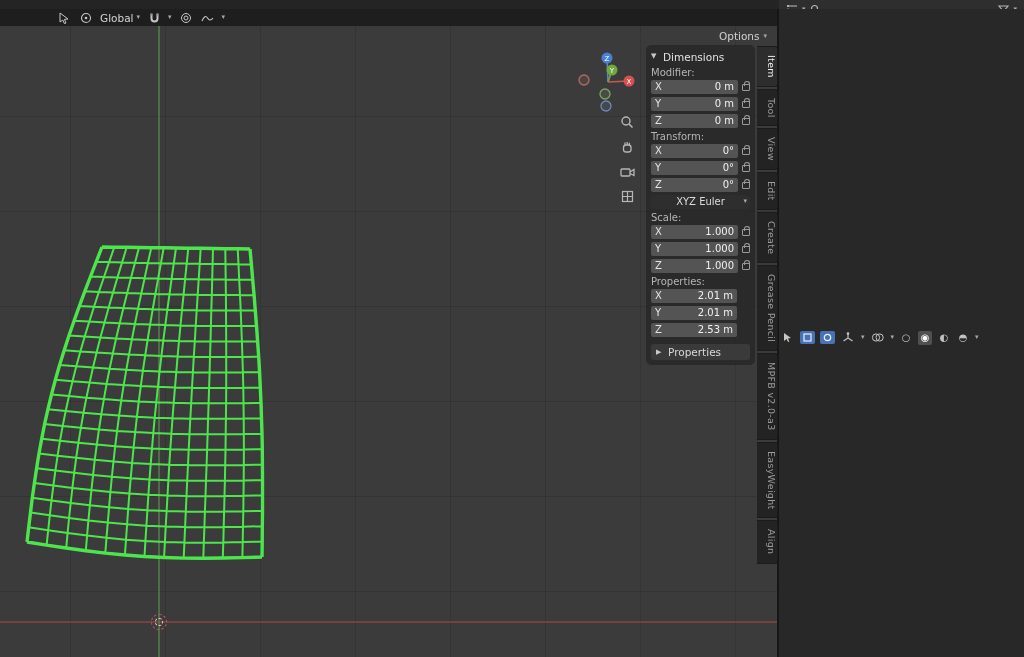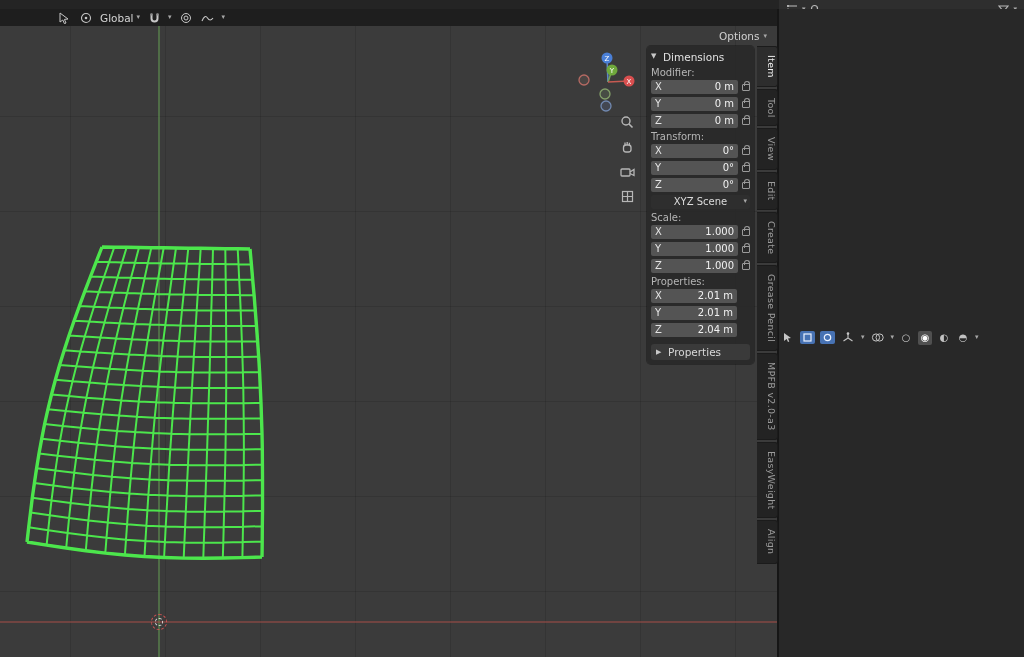--- a/index.html
+++ b/index.html
@@ -296,21 +296,21 @@
     </div>
     <div class="np-row">
       <span class="np-field">
           <span class="ax">Z</span>
           <span class="val">0°</span>
         </span>
       <span class="lock"></span>
     </div>
     <div class="np-row">
       <span class="np-select">
-          <span>XYZ Scene</span>
+          <span>XYZ Euler</span>
           <span class="chev">▾</span>
         </span>
     </div>
 
     <div class="np-sec">Scale:</div>
     <div class="np-row">
       <span class="np-field">
           <span class="ax">X</span>
           <span class="val">1.000</span>
         </span>
@@ -342,21 +342,21 @@
     <div class="np-row">
       <span class="np-field">
           <span class="ax">Y</span>
           <span class="val">2.01 m</span>
         </span>
       <span class="np-sp"></span>
     </div>
     <div class="np-row">
       <span class="np-field">
           <span class="ax">Z</span>
-          <span class="val">2.04 m</span>
+          <span class="val">2.53 m</span>
         </span>
       <span class="np-sp"></span>
     </div>
 
     <div class="np-collapsed">
       <span class="tri">▶</span>
       <span>Properties</span>
     </div>
   </div>
 

